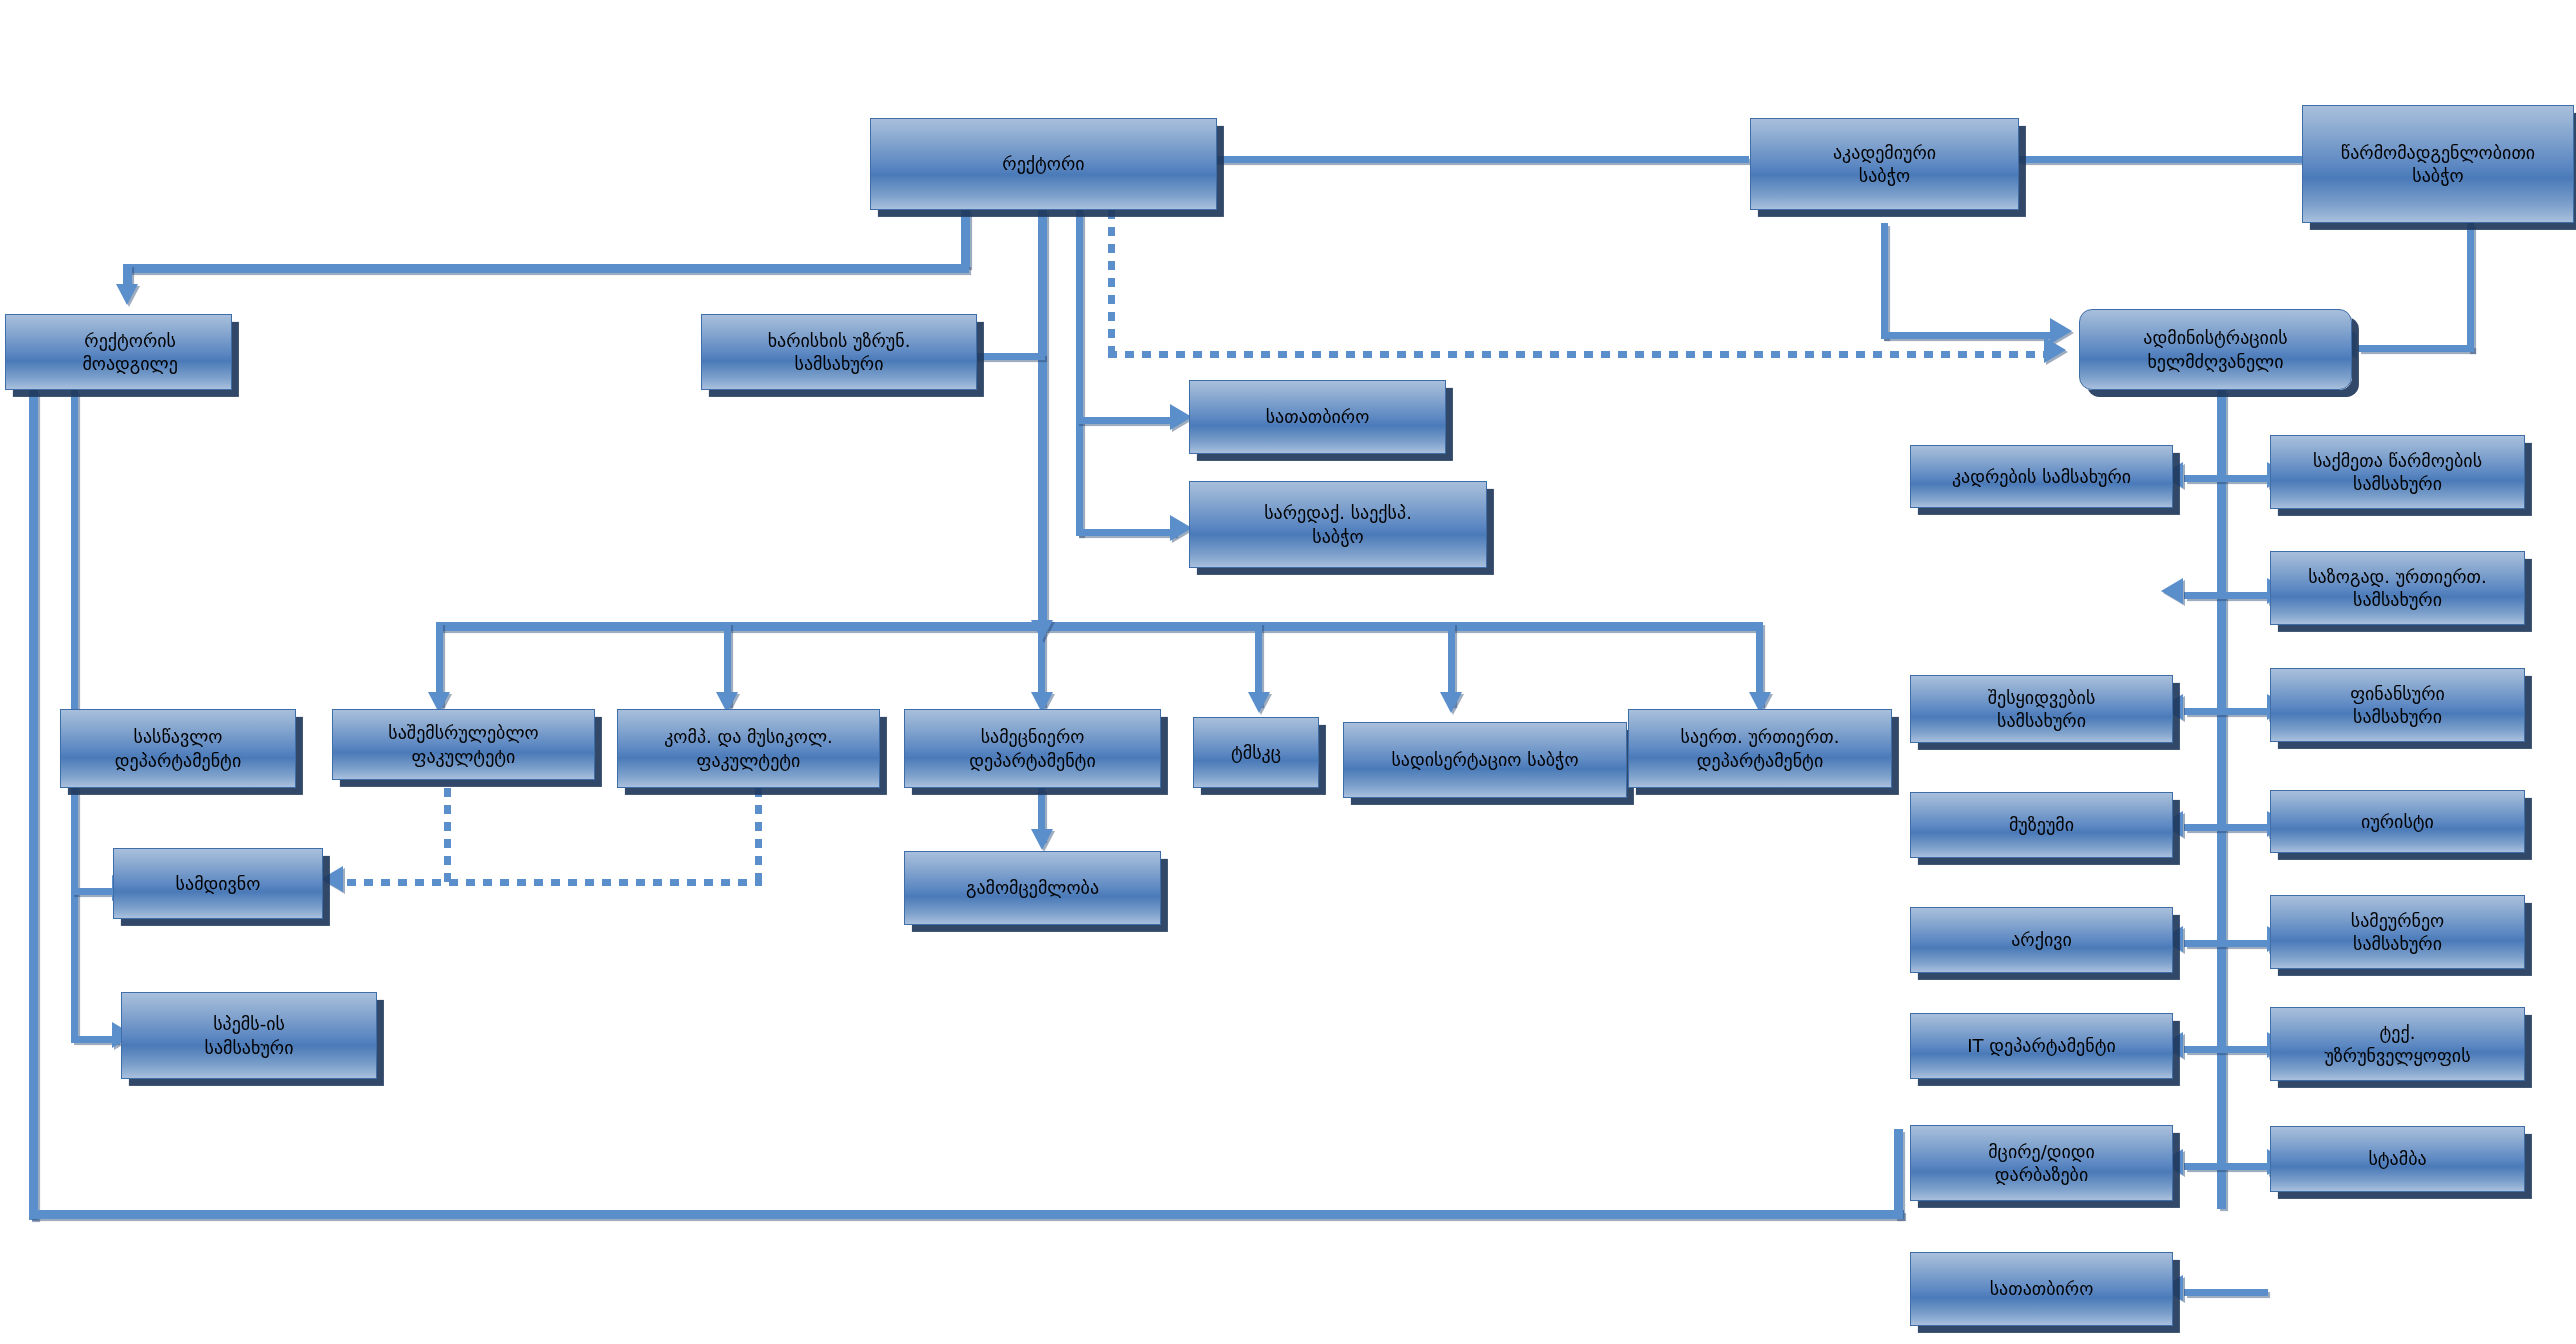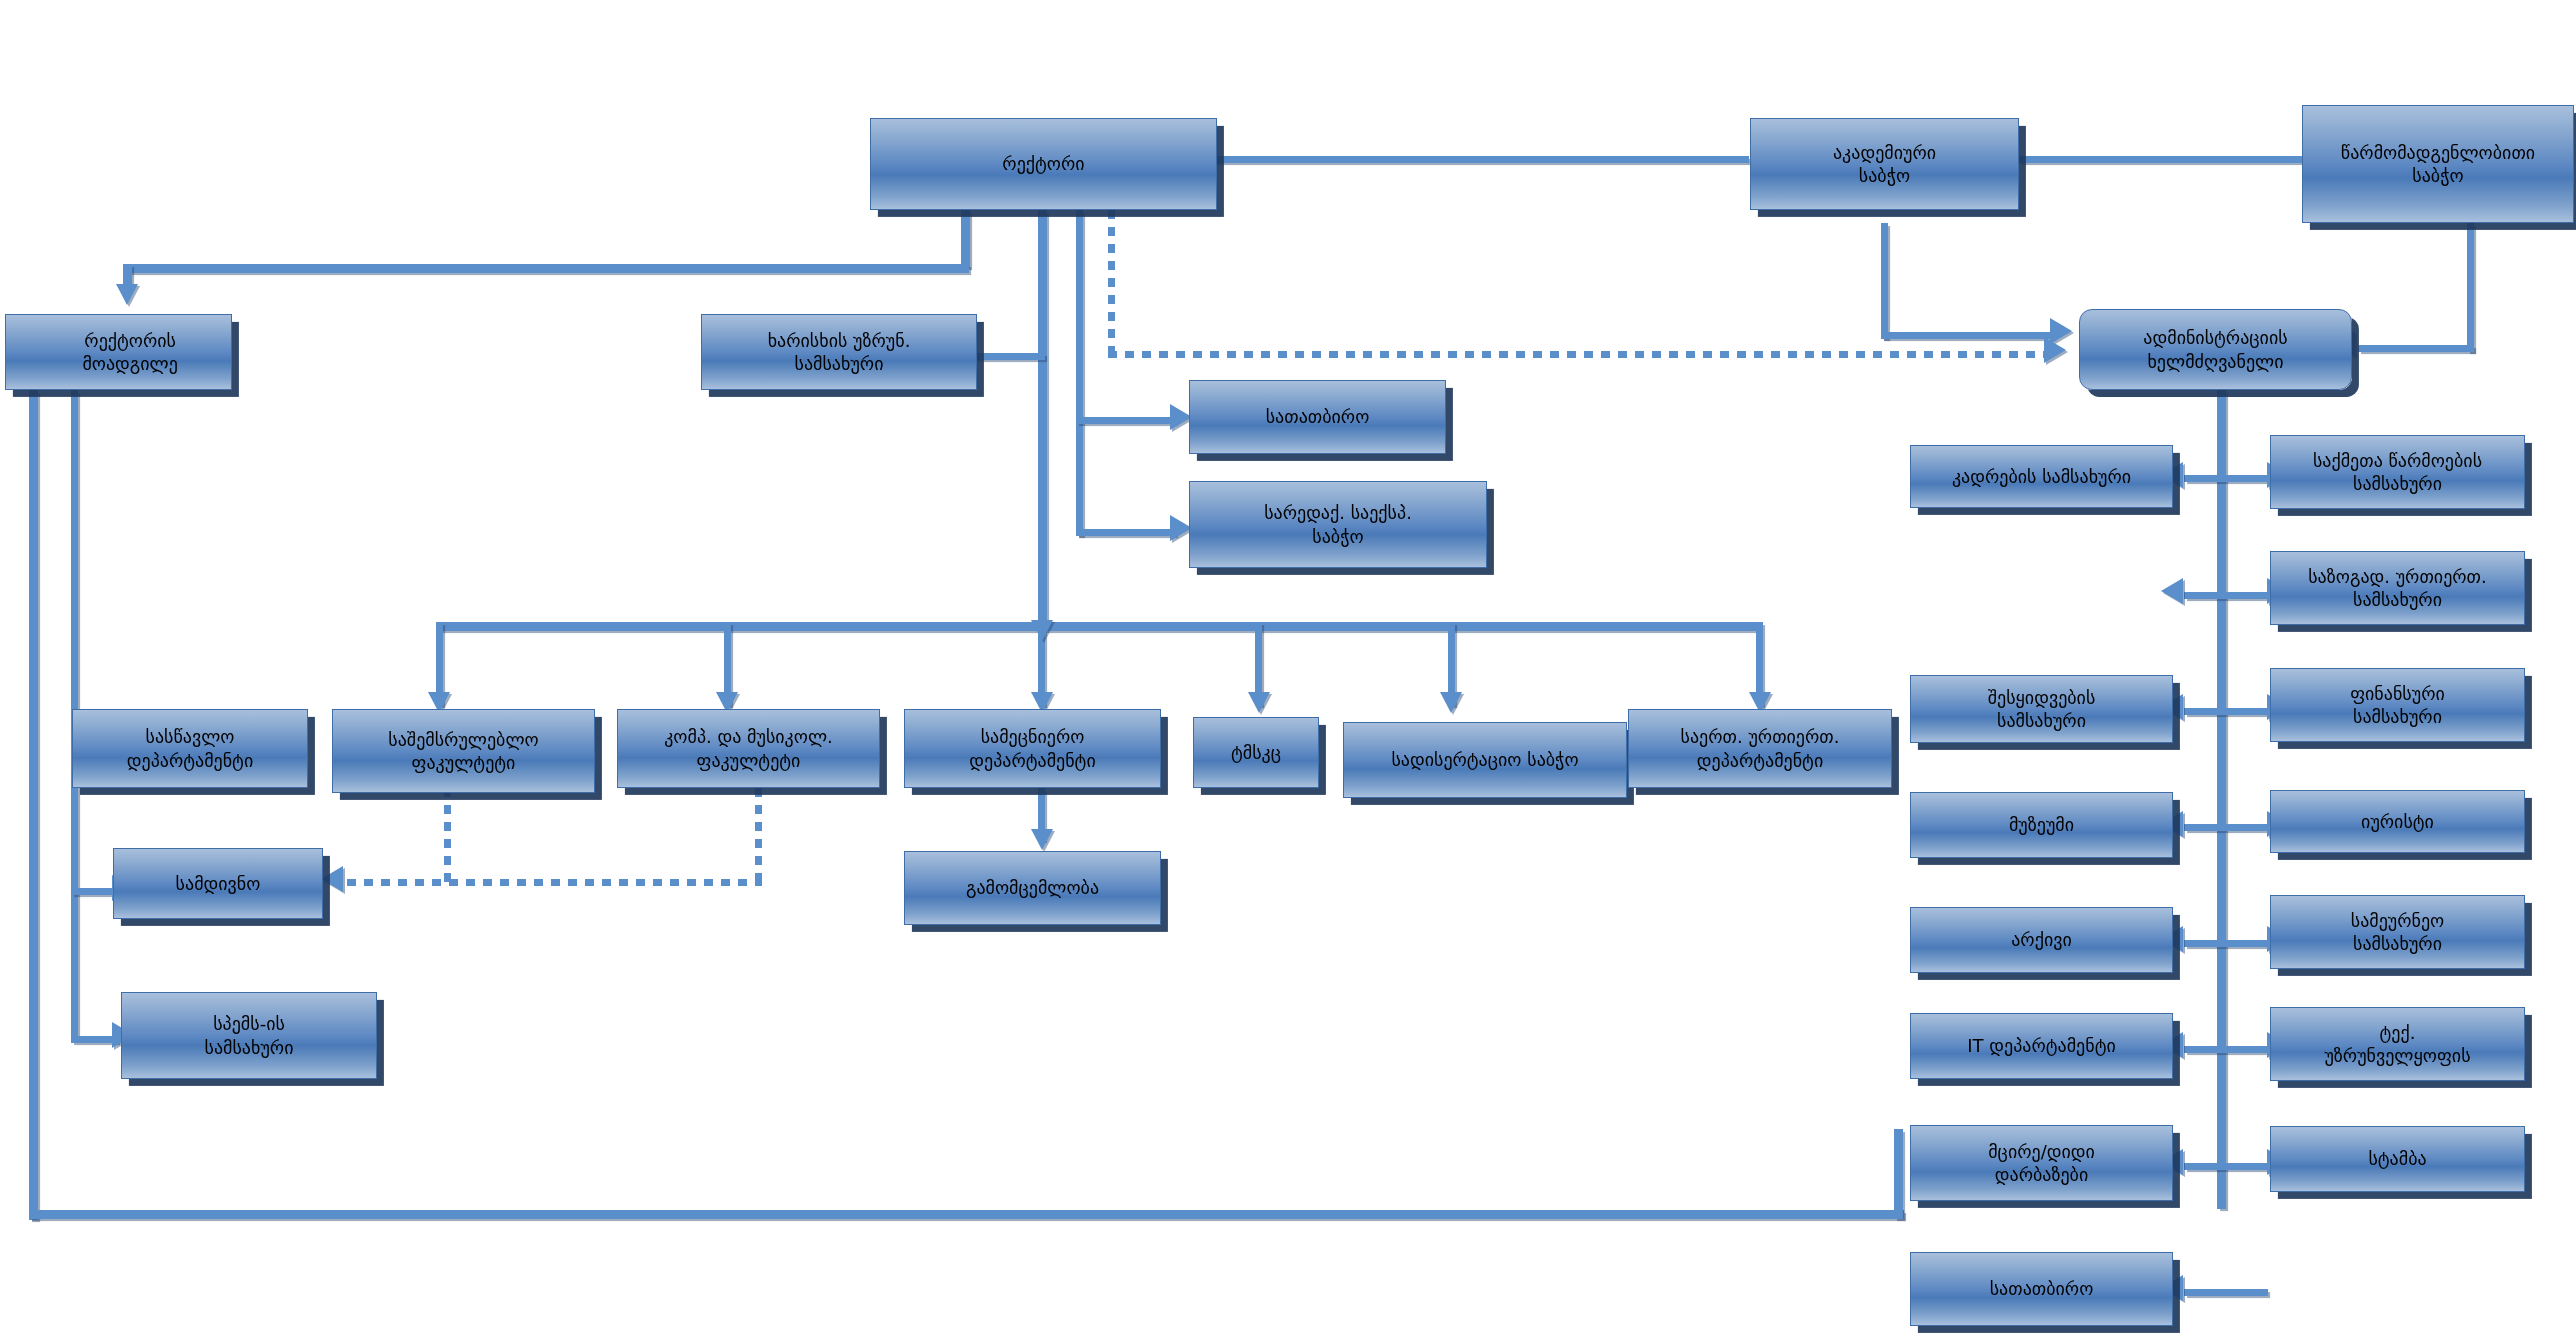--- a/index.html
+++ b/index.html
@@ -173,25 +173,25 @@
   </div>
 
   <div class="node" style="left:1189px;top:481px;width:298px;height:87px;">
     <span>სარედაქ. საექსპ.<br>საბჭო</span>
   </div>
 
   <div class="node" style="left:2079px;top:309px;width:273px;height:81px;border-radius:13px;">
     <span>ადმინისტრაციის<br>ხელმძღვანელი</span>
   </div>
 
-  <div class="node" style="left:72px;top:709px;width:236px;height:79px;">
+  <div class="node" style="left:60px;top:709px;width:236px;height:79px;">
     <span>სასწავლო<br>დეპარტამენტი</span>
   </div>
 
-  <div class="node" style="left:332px;top:709px;width:263px;height:84px;">
+  <div class="node" style="left:332px;top:709px;width:263px;height:71px;">
     <span>საშემსრულებლო<br>ფაკულტეტი</span>
   </div>
 
   <div class="node" style="left:617px;top:709px;width:263px;height:79px;">
     <span>კომპ. და მუსიკოლ.<br>ფაკულტეტი</span>
   </div>
 
   <div class="node" style="left:904px;top:709px;width:257px;height:79px;">
     <span>სამეცნიერო<br>დეპარტამენტი</span>
   </div>

